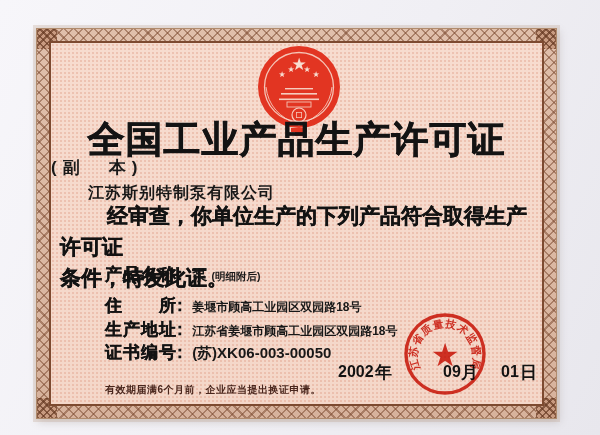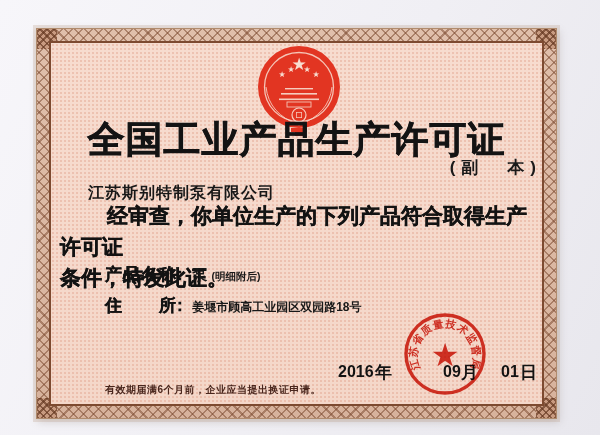--- a/index.html
+++ b/index.html
@@ -37,21 +37,21 @@
       linear-gradient(#f7dccf,#f4d7c9);
     background-size:4px 4px,100% 100%;
   }
   .abs{position:absolute;}
   .title{
     left:0;top:72px;width:100%;text-align:center;
     font-size:37px;font-weight:900;letter-spacing:1px;color:#141414;font-family:Liberation Mono, monospace;
     -webkit-text-stroke:.6px #141414;
   }
   .subtitle{
-    left:0;top:113px;width:100%;text-align:right;
+    left:0;top:113px;width:100%;text-align:left;
     font-size:17px;font-weight:700;letter-spacing:6px;color:#1a1a1a;
   }
   .company{left:37px;top:140px;font-size:16px;font-weight:700;color:#181818;letter-spacing:1px;}
   .bodytext{
     left:9px;top:157px;width:474px;
     font-size:21px;font-weight:800;line-height:31px;color:#131313;
     text-indent:47px;letter-spacing:0px;-webkit-text-stroke:.4px #131313;
   }
   .row{left:54px;height:18px;white-space:nowrap;}
   .flabel{font-size:17px;font-weight:800;color:#131313;letter-spacing:1px;-webkit-text-stroke:.3px #131313;}
@@ -111,26 +111,34 @@
         <span class="flabel">产品名称:</span>
         <span class="fvalue big">泵</span>
         <span class="fvalue tiny">(明细附后)</span>
       </div>
 
       <div class="abs row" style="top:251px">
         <span class="flabel">住　　所:</span>
         <span class="fvalue">姜堰市顾高工业园区双园路18号</span>
       </div>
 
+      <div class="abs row" style="top:275px">
+        <span class="flabel">生产地址:</span>
+        <span class="fvalue">江苏省姜堰市顾高工业园区双园路18号</span>
+      </div>
 
+      <div class="abs row" style="top:298px">
+        <span class="flabel">证书编号:</span>
+        <span class="fvalue big">(苏)XK06-003-00050</span>
+      </div>
 
 
       <div class="abs note">有效期届满6个月前，企业应当提出换证申请。</div>
 
-      <span class="abs datepart" style="left:287px;top:320px">2016</span>
+      <span class="abs datepart" style="left:287px;top:320px">2002</span>
       <span class="abs datelabel" style="left:324px;top:318px">年</span>
       <span class="abs datepart" style="left:392px;top:320px">09</span>
       <span class="abs datelabel" style="left:410px;top:318px">月</span>
       <span class="abs datepart" style="left:450px;top:320px">01</span>
       <span class="abs datelabel" style="left:469px;top:318px">日</span>
 
       <svg class="abs seal" width="110" height="110" viewBox="0 0 110 110">
         <circle cx="55" cy="55" r="39" fill="none" stroke="#d5281b" stroke-width="3.4"></circle>
         <text x="55" y="67" text-anchor="middle" font-size="32" fill="#d5281b">★</text>
         <defs>

